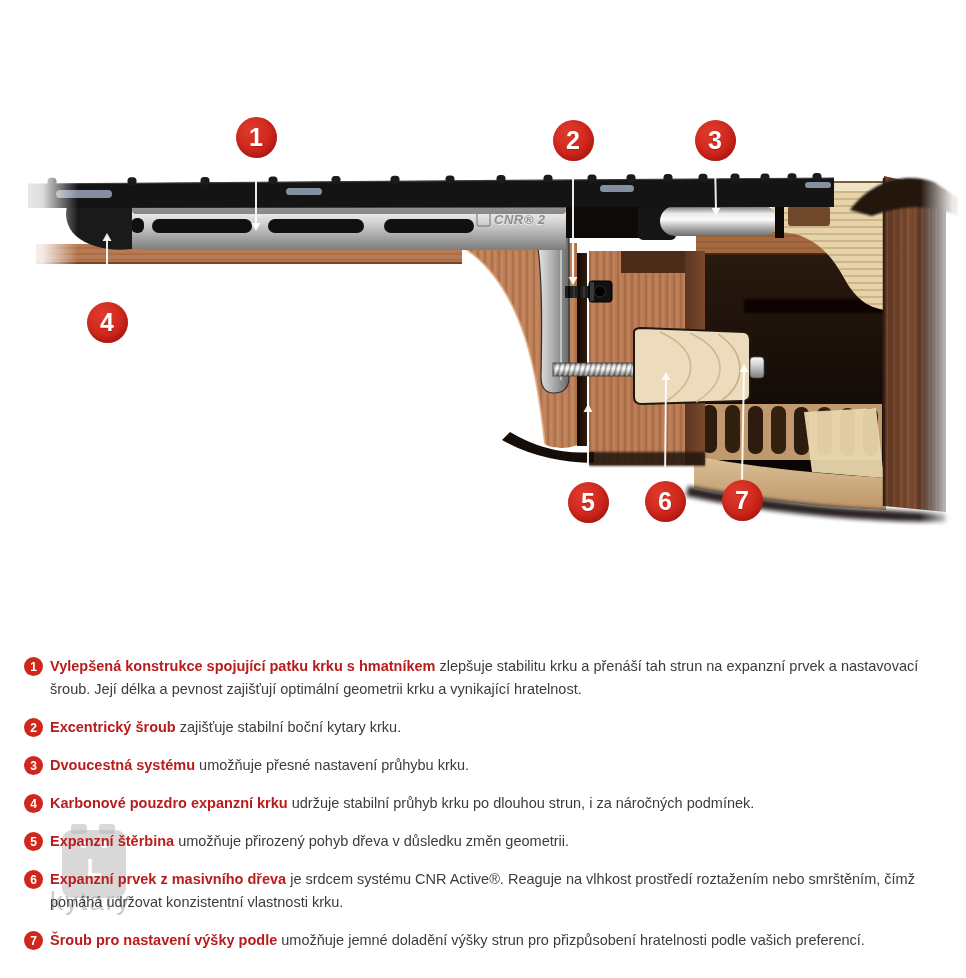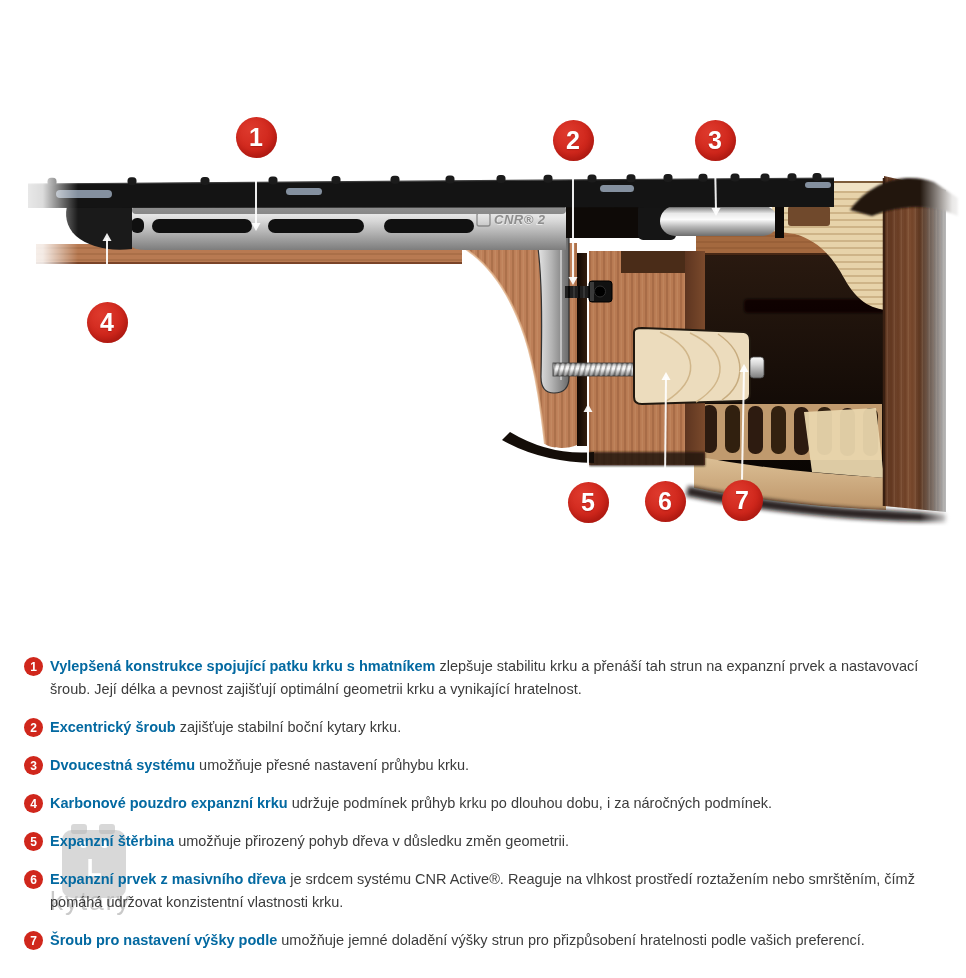--- a/index.html
+++ b/index.html
@@ -27,21 +27,21 @@
              color:#fff;font-size:24px;font-weight:bold;}
   .wm-text{margin-top:-12px;margin-left:-12px;font-size:26px;font-weight:400;
            letter-spacing:2px;color:rgba(172,172,172,.65);}
   
   .legend{position:absolute;left:24px;top:655px;width:902px;z-index:2;}
   .legend-item{position:relative;padding-left:26px;margin-bottom:15px;
                font-size:14.5px;line-height:23px;color:#3c3c3c;}
   .bullet{position:absolute;left:0;top:2px;width:19px;height:19px;border-radius:50%;
           background:#d0271c;display:flex;align-items:center;justify-content:center;}
   .bullet-num{color:#fff;font-size:12px;font-weight:bold;line-height:1;}
-  .legend-title{color:#0369a1;font-weight:bold;}
+  .legend-title{color:#b91c1c;font-weight:bold;}
 </style>
 </head>
 <body>
 
 <div class="page">
 
   <svg class="diagram-svg" width="966" height="620" viewBox="0 0 966 620">
     <defs>
       <linearGradient id="metalV" x1="0" y1="0" x2="0" y2="1">
         <stop offset="0" stop-color="#fafafa"></stop>
@@ -307,21 +307,21 @@
         </span>
       <span class="legend-title">Dvoucestná systému</span>
       <span class="legend-desc">umožňuje přesné nastavení průhybu krku.</span>
     </div>
 
     <div class="legend-item">
       <span class="bullet">
           <span class="bullet-num">4</span>
         </span>
       <span class="legend-title">Karbonové pouzdro expanzní krku</span>
-      <span class="legend-desc">udržuje podmínek průhyb krku po dlouhou dobu, i za náročných podmínek.</span>
+      <span class="legend-desc">udržuje stabilní průhyb krku po dlouhou strun, i za náročných podmínek.</span>
     </div>
 
     <div class="legend-item">
       <span class="bullet">
           <span class="bullet-num">5</span>
         </span>
       <span class="legend-title">Expanzní štěrbina</span>
       <span class="legend-desc">umožňuje přirozený pohyb dřeva v důsledku změn geometrii.</span>
     </div>
 

